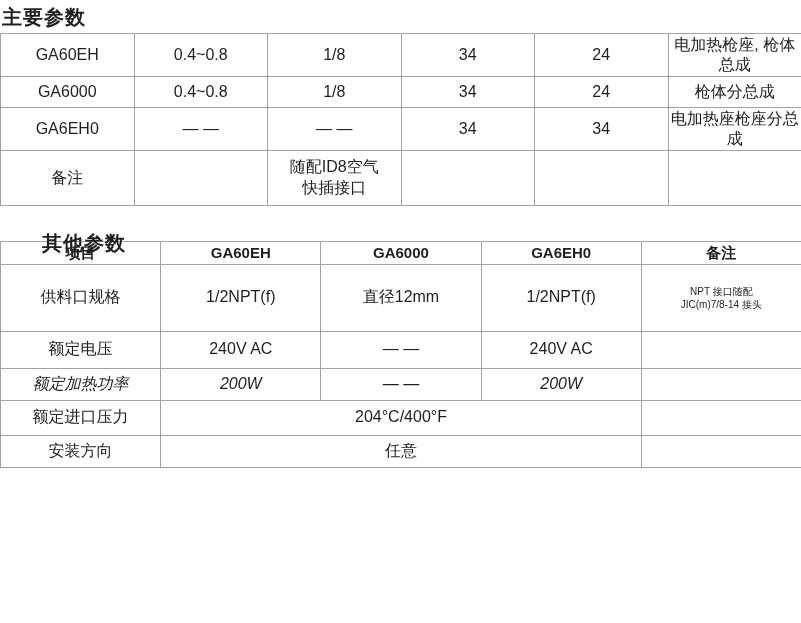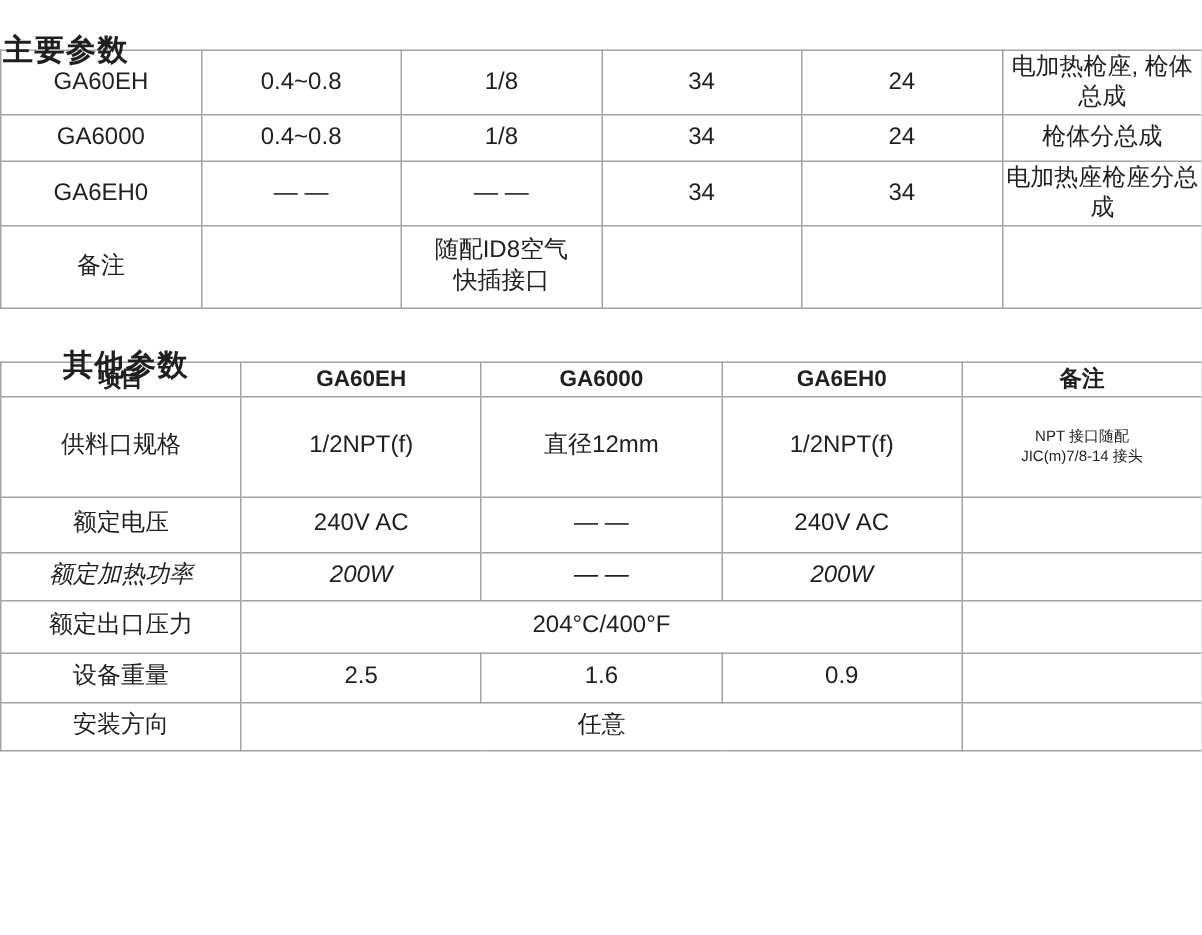--- a/index.html
+++ b/index.html
@@ -9,21 +9,21 @@
     color: #1f1f1f;
   }
   body { width: 801px; height: 623px; overflow: hidden; }
 
   .section-title {
     font-size: 20px;
     font-weight: bold;
     letter-spacing: 1px;
     padding-left: 2px;
   }
-  .title-1 { padding-top: 20px; height: 33px; }
+  .title-1 { padding-top: 4px; height: 33px; }
   .title-2 { padding-top: 24px; height: 35px; margin-left: 40px; }
 
   table {
     width: 801px;
     border-collapse: collapse;
     table-layout: fixed;
   }
   th, td {
     border: 1px solid #a3a3a3;
     text-align: center;
@@ -143,29 +143,22 @@
     <td class="remark"></td>
   </tr>
   <tr class="r3">
     <td>额定加热功率</td>
     <td>200W</td>
     <td>— —</td>
     <td>200W</td>
     <td class="remark"></td>
   </tr>
   <tr class="r4">
-    <td>额定出口压力</td>
+    <td>额定进口压力</td>
     <td colspan="3">204°C/400°F</td>
-    <td class="remark"></td>
-  </tr>
-  <tr class="r6">
-    <td>设备重量</td>
-    <td>2.5</td>
-    <td>1.6</td>
-    <td>0.9</td>
     <td class="remark"></td>
   </tr>
   <tr class="r7">
     <td>安装方向</td>
     <td colspan="3">任意</td>
     <td class="remark"></td>
   </tr>
 </tbody>
   </table>
 

